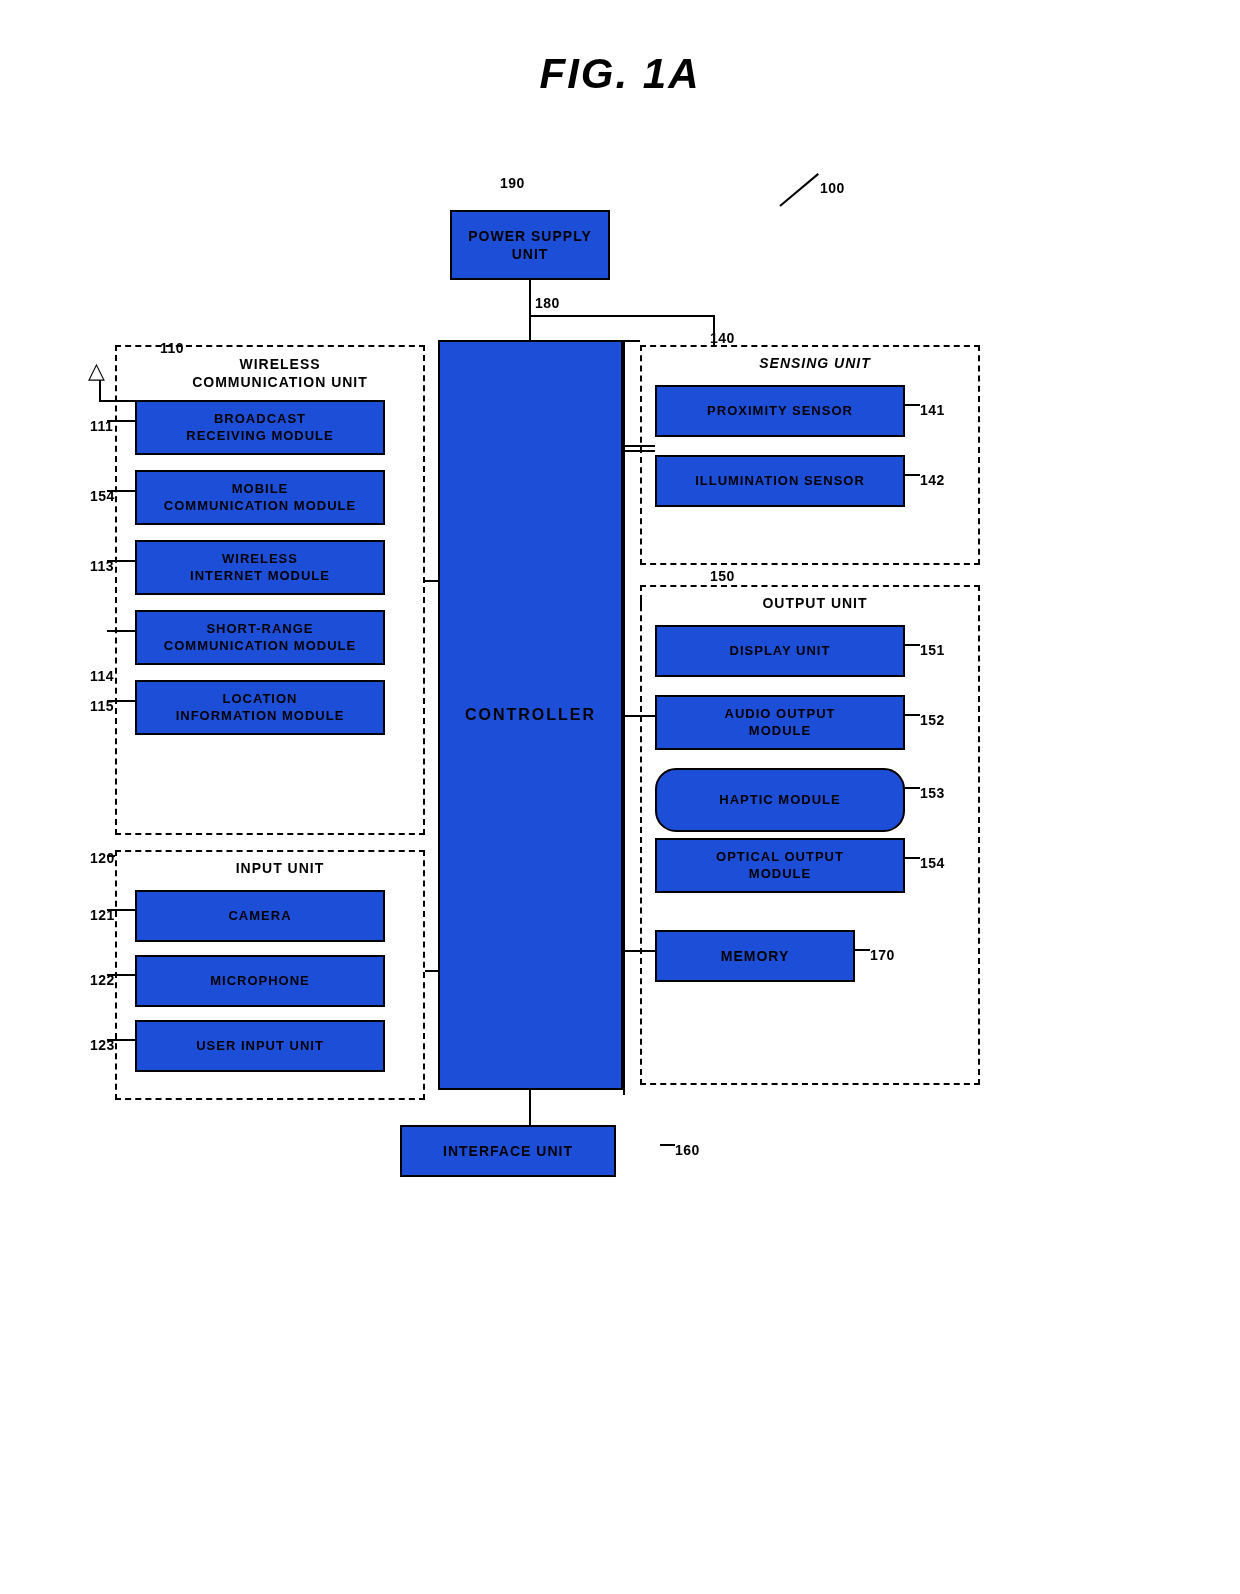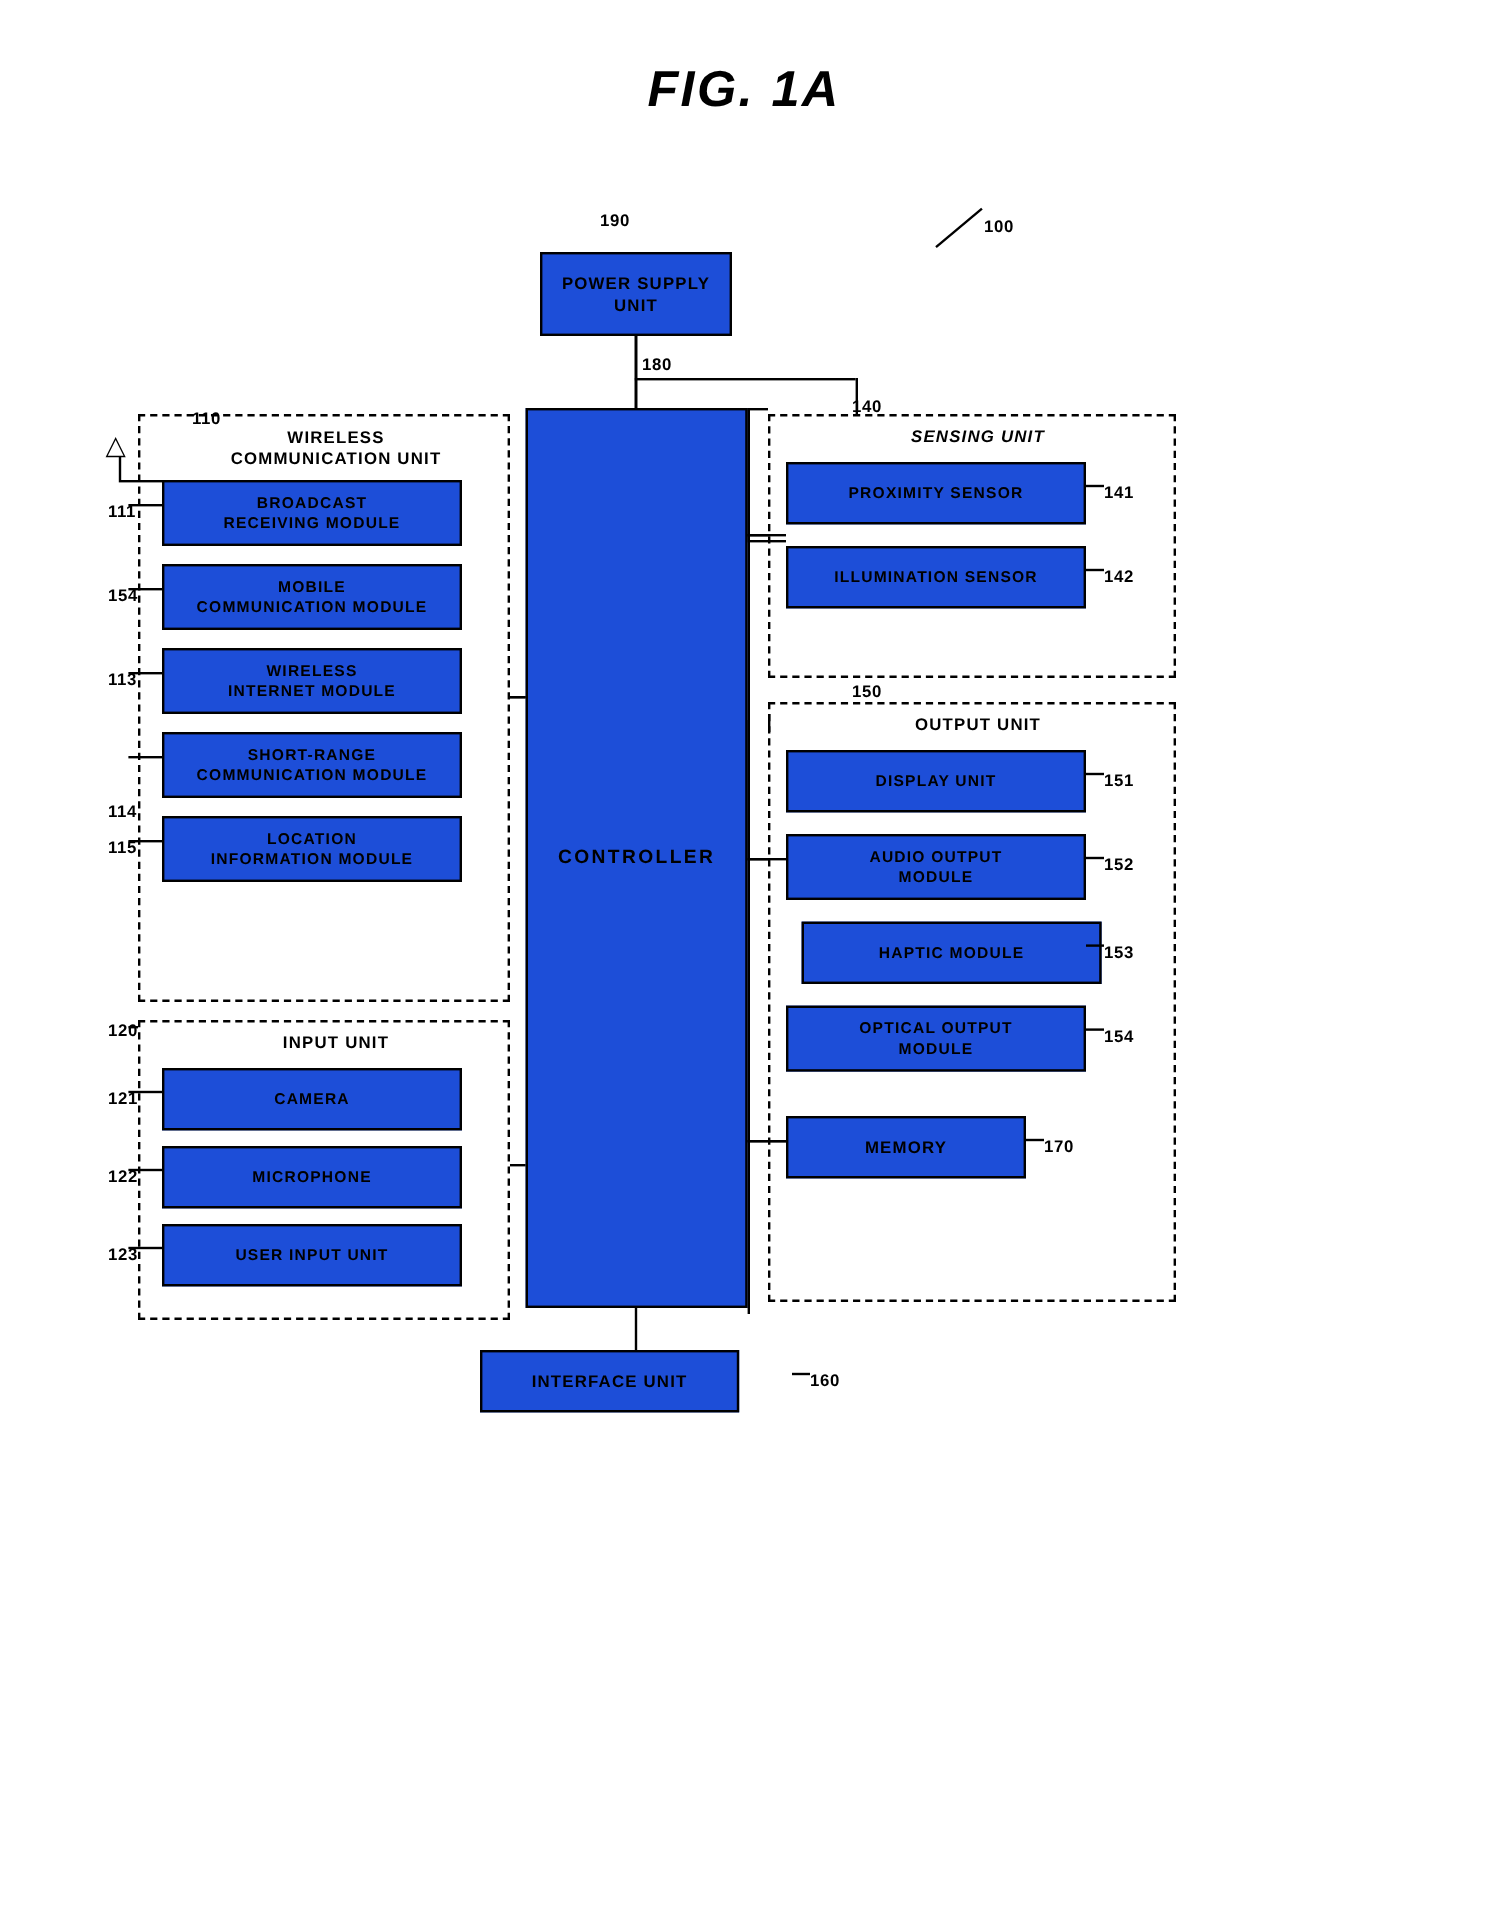--- a/index.html
+++ b/index.html
@@ -190,21 +190,21 @@
   </div>
   <div class="label" style="left:860px; top:492px;">151</div>
   <div class="hline" style="left:845px; top:494px; width:15px;"></div>
 
   <div class="box" style="left:595px; top:545px; width:250px; height:55px; font-size:13px;">
     AUDIO OUTPUT<br>MODULE
   </div>
   <div class="label" style="left:860px; top:562px;">152</div>
   <div class="hline" style="left:845px; top:564px; width:15px;"></div>
 
-  <div class="box" style="left:608px; top:618px; width:250px; height:52px; font-size:13px;">
+  <div class="box" style="left:595px; top:618px; width:250px; height:64px; font-size:13px;border-radius:21px;">
     HAPTIC MODULE
   </div>
   <div class="label" style="left:860px; top:635px;">153</div>
   <div class="hline" style="left:845px; top:637px; width:15px;"></div>
 
   <div class="box" style="left:595px; top:688px; width:250px; height:55px; font-size:13px;">
     OPTICAL OUTPUT<br>MODULE
   </div>
   <div class="label" style="left:860px; top:705px;">154</div>
   <div class="hline" style="left:845px; top:707px; width:15px;"></div>

